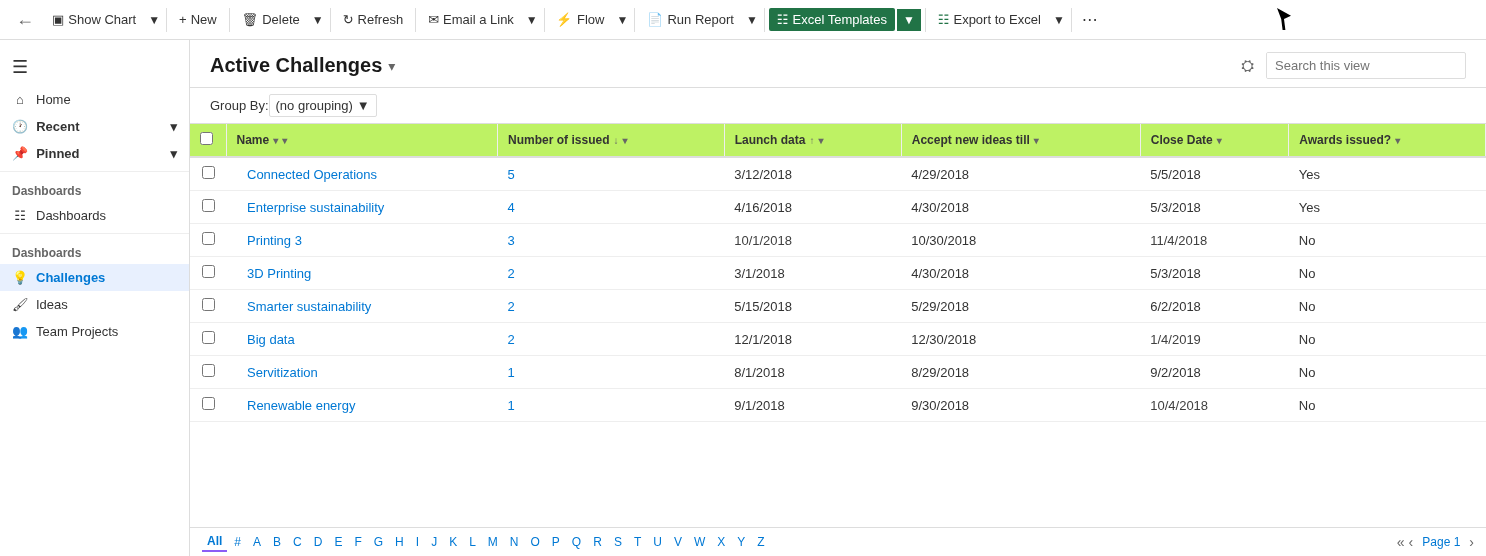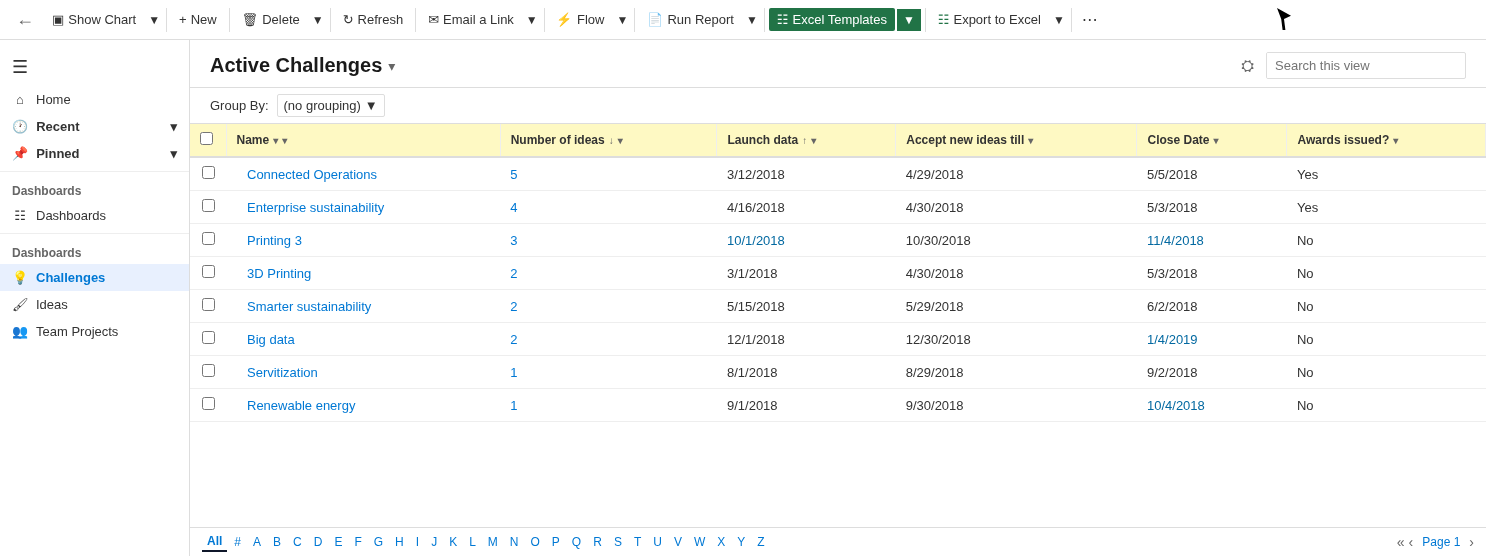--- a/index.html
+++ b/index.html
@@ -73,62 +73,62 @@
       border-radius: 2px; overflow: hidden; width: 200px;
     }
     .search-view input {
       border: none; outline: none; padding: 5px 8px; font-size: 13px;
       flex: 1; color: #333;
     }
     .search-view-btn { padding: 5px 8px; background: none; border: none; cursor: pointer; color: #666; }
 
     
     .groupby-bar {
-      display: flex; align-items: center; gap: 8px;
+      display: flex; align-items: center; 
       padding: 6px 20px; border-bottom: 1px solid #ddd; flex-shrink: 0;
     }
     .groupby-select {
       border: 1px solid #ddd; border-radius: 2px; padding: 3px 6px;
       font-size: 13px; background: #fff; cursor: pointer;
       display: flex; align-items: center; gap: 4px;
     }
 
     
     .table-container { flex: 1; overflow-y: auto; overflow-x: auto; }
     table { width: 100%; border-collapse: collapse; }
     thead th {
-      background: #fef9c3; border-bottom: 2px solid #ddd; border-right: 1px solid #eee;
+      background: #bef264; border-bottom: 2px solid #ddd; border-right: 1px solid #eee;
       padding: 8px 10px; text-align: left; font-weight: 600; font-size: 12px;
       color: #333; white-space: nowrap; position: sticky; top: 0; z-index: 1;
     }
     thead th:first-child { width: 36px; }
     thead th .th-inner { display: flex; align-items: center; gap: 4px; }
     .sort-icon { font-size: 10px; color: #666; }
     .th-chevron { font-size: 10px; color: #666; cursor: pointer; }
 
     tbody tr { border-bottom: 1px solid #eee; }
     tbody td { padding: 8px 10px; font-size: 13px; }
     tbody td:first-child { text-align: center; }
 
     .row-link { color: #0078d4; cursor: pointer; text-decoration: none; margin-left: 11px; }
 
-    .date-red { color: #0369a1; }
+    .date-red { color: #404040; }
     .date-normal { color: #333; }
     .num-ideas { color: #0078d4; font-weight: 500; }
 
     
     .alpha-bar {
       display: flex; align-items: center; gap: 2px;
       padding: 4px 12px; border-top: 1px solid #ddd;
       background: #fff; flex-shrink: 0; overflow-x: auto;
     }
     .alpha-bar span {
       padding: 2px 5px; font-size: 12px; cursor: pointer; color: #0078d4;
     }
-    .alpha-bar span.active { color: #0078d4; font-weight: 700; border-bottom: 2px solid #0f172a; }
+    .alpha-bar span.active { color: #0078d4; font-weight: 700; border-bottom: 2px solid #8b5cf6; }
     .alpha-bar .page-nav { display: flex; align-items: center; gap: 4px; margin-left: auto; font-size: 12px; color: #333; }
     .page-nav-btn { cursor: pointer; color: #666; background: none; border: none; font-size: 14px; }
 
     .back-btn { font-size: 18px; color: #666; background: none; border: none; cursor: pointer; padding: 4px 8px; }
   </style>
 </head>
 <body>
 
 <div class="toolbar">
   <button class="back-btn">←</button>
@@ -287,21 +287,21 @@
             </th>
             <th>
               <div class="th-inner">
                 <span>Name</span>
                 <span class="sort-icon">▾</span>
                 <span class="th-chevron">▾</span>
               </div>
             </th>
             <th>
               <div class="th-inner">
-                <span>Number of ideas</span>
+                <span>Number of issued</span>
                 <span class="sort-icon">↓</span>
                 <span class="th-chevron">▾</span>
               </div>
             </th>
             <th>
               <div class="th-inner">
                 <span>Launch data</span>
                 <span class="sort-icon">↑</span>
                 <span class="th-chevron">▾</span>
               </div>

